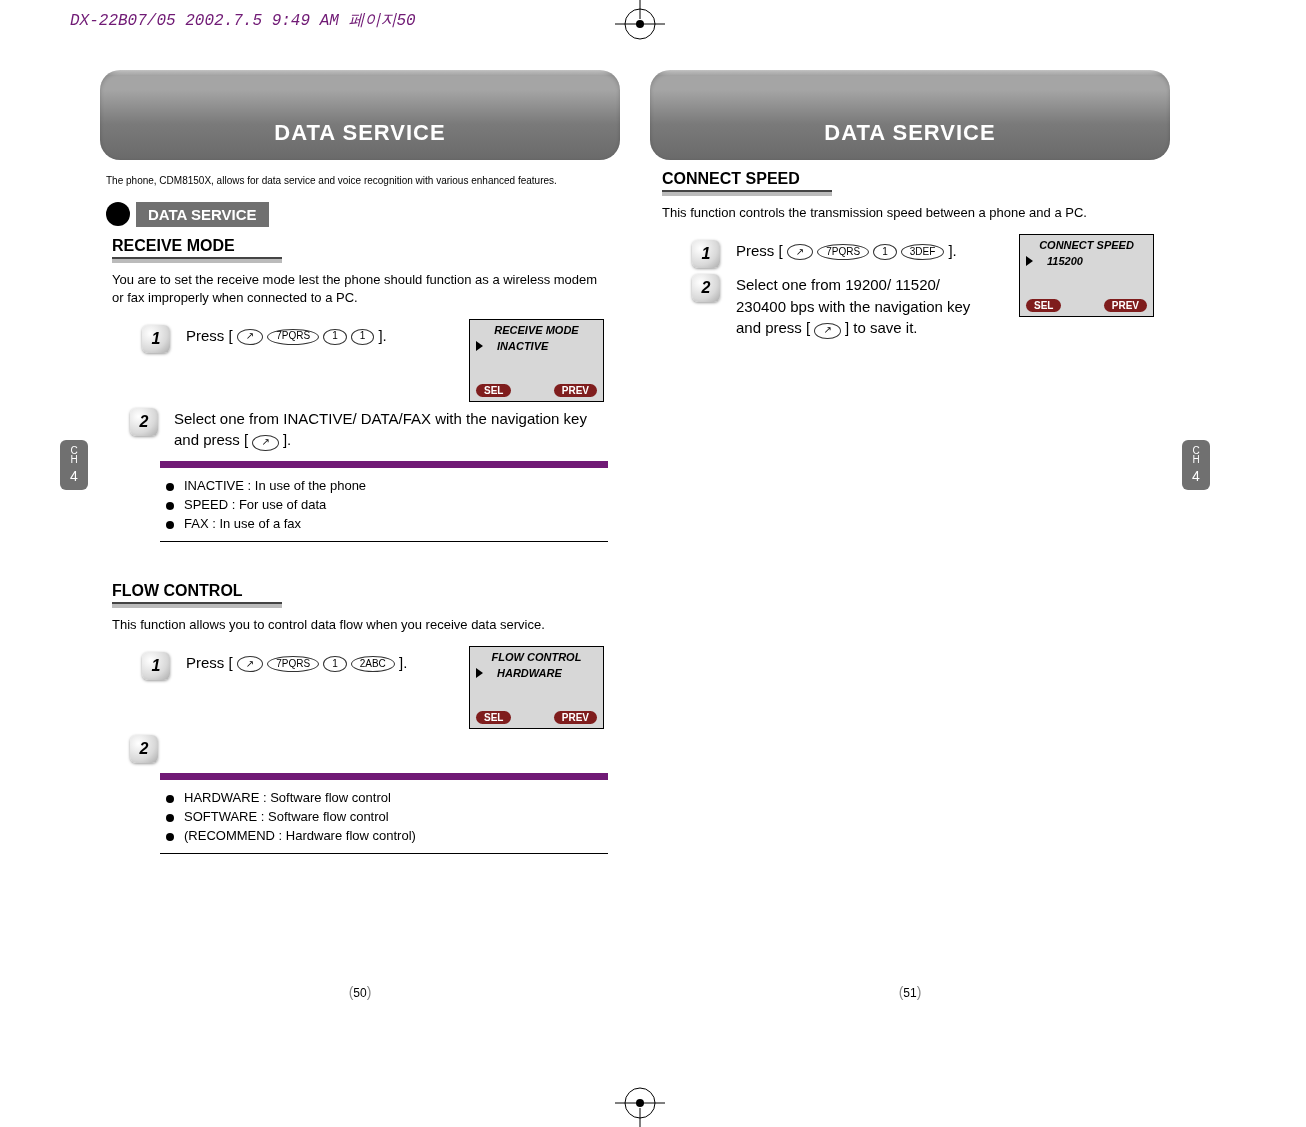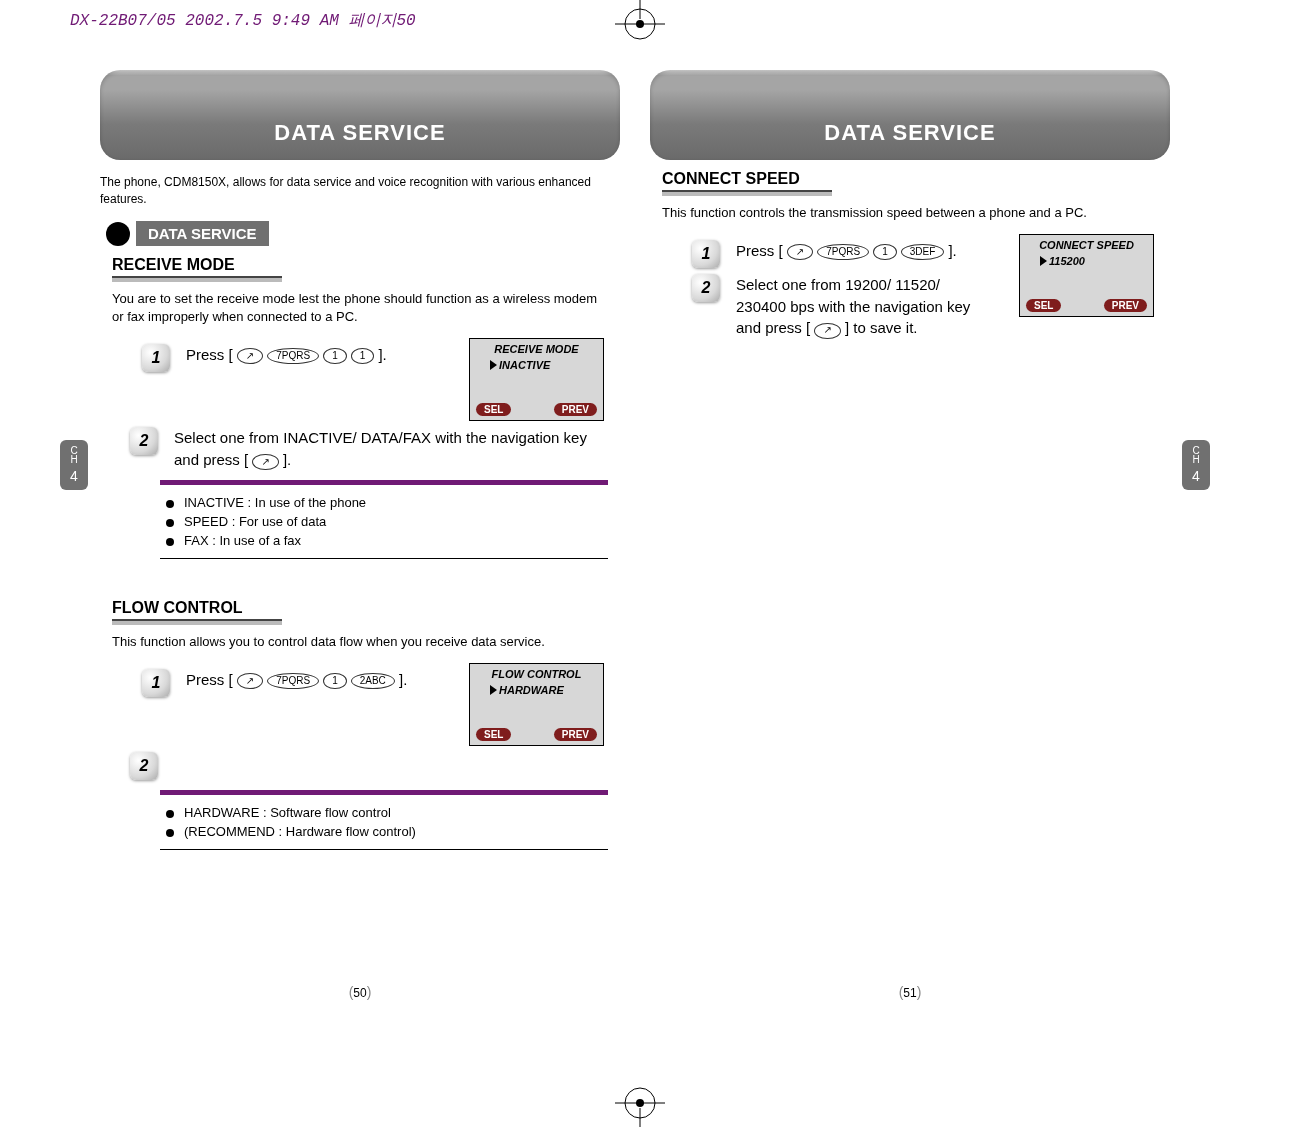--- a/index.html
+++ b/index.html
@@ -66,21 +66,21 @@
     padding-bottom: 14px;
     box-shadow: 0 2px 4px rgba(0,0,0,0.2) inset;
   }
   .banner span {
     color: #fff;
     font-size: 22px;
     font-weight: bold;
     letter-spacing: 1px;
   }
 
-  .intro { font-size: 12px; margin: 14px 10px 14px 0; line-height: 1.38; }
+  .intro { font-size: 10px; margin: 14px 10px 14px 6px; line-height: 1.38; }
 
   .section-chip {
     display: flex; align-items: center; gap: 6px;
     margin: 8px 0 8px 6px;
   }
   .dot-big {
     width: 24px; height: 24px; background:#000; border-radius:50%;
     display:inline-block;
   }
   .chip {
@@ -128,40 +128,40 @@
     margin-left: auto;
     margin-right: 4px;
     position: relative;
   }
   .phone-screen .scr-title {
     font-size: 11px; font-weight:bold; font-style: italic;
     text-align:center; padding:4px 0 2px 0;
   }
   .phone-screen .scr-line {
     font-size: 11px; font-weight:bold; font-style: italic;
-    padding: 2px 6px 30px 20px;
-    display:flex; align-items:center; gap:2px;
+    padding: 2px 6px 30px 6px;
+    display:flex; align-items:center; gap:14px;
   }
   .phone-screen .tri {
     width:0; height:0; border-top:5px solid transparent;
     border-bottom:5px solid transparent; border-left:7px solid #000;
     flex:none;
   }
   .phone-screen .scr-foot {
     display:flex; justify-content:space-between;
     padding: 2px 6px 4px 6px;
   }
   .pill {
     background:#7f1d1d; color:#fff; font-size:10px; font-weight:bold;
     border-radius: 10px; padding:1px 8px;
   }
 
   .note-box {
     margin: 10px 12px 10px 60px;
-    border-top: 5px solid #701a75;
+    border-top: 7px solid #701a75;
     border-bottom: 1px solid #000;
     padding: 8px 6px;
     font-size: 13px;
   }
   .note-box ul { list-style: none; }
   .note-box li { display:flex; gap:10px; padding:2px 0; align-items:flex-start; }
   .note-box li::before {
     content:""; width:8px; height:8px; background:#000; border-radius:50%;
     flex:none; margin-top:5px;
   }
@@ -312,20 +312,23 @@
   <div class="step-row">
     <div class="step-badge">2</div>
   </div>
 
   <div class="note-box">
     <ul>
       <li>
           <span>HARDWARE : Software flow control</span>
         </li>
       <li>
+          <span>SOFTWARE : Software flow control</span>
+        </li>
+      <li>
           <span>(RECOMMEND : Hardware flow control)</span>
         </li>
     </ul>
   </div>
 
   <div class="page-num">
     <span class="lr">(</span><span>50</span><span class="lr">)</span>
   </div>
 </div>
 

